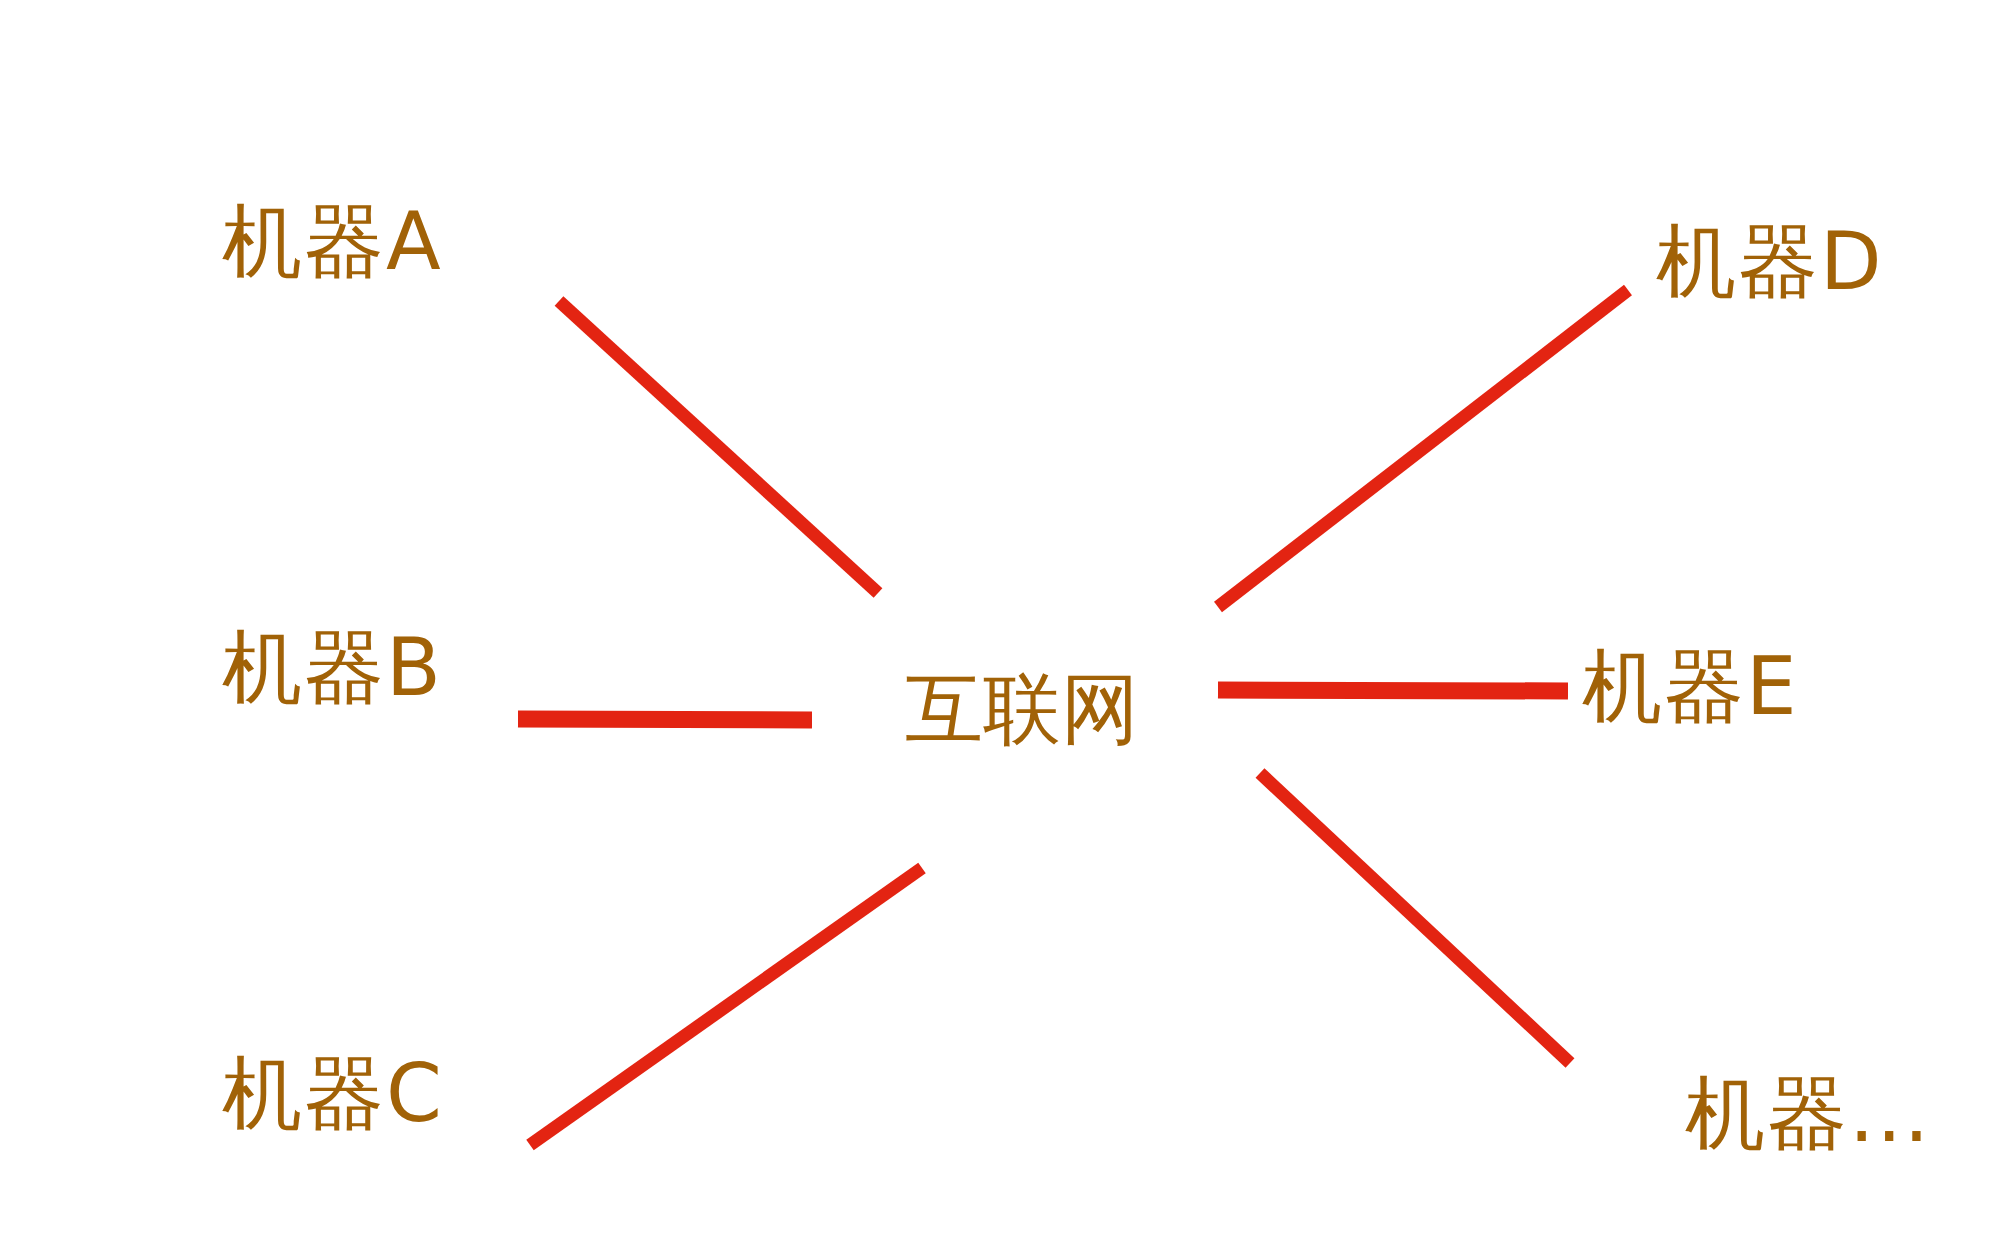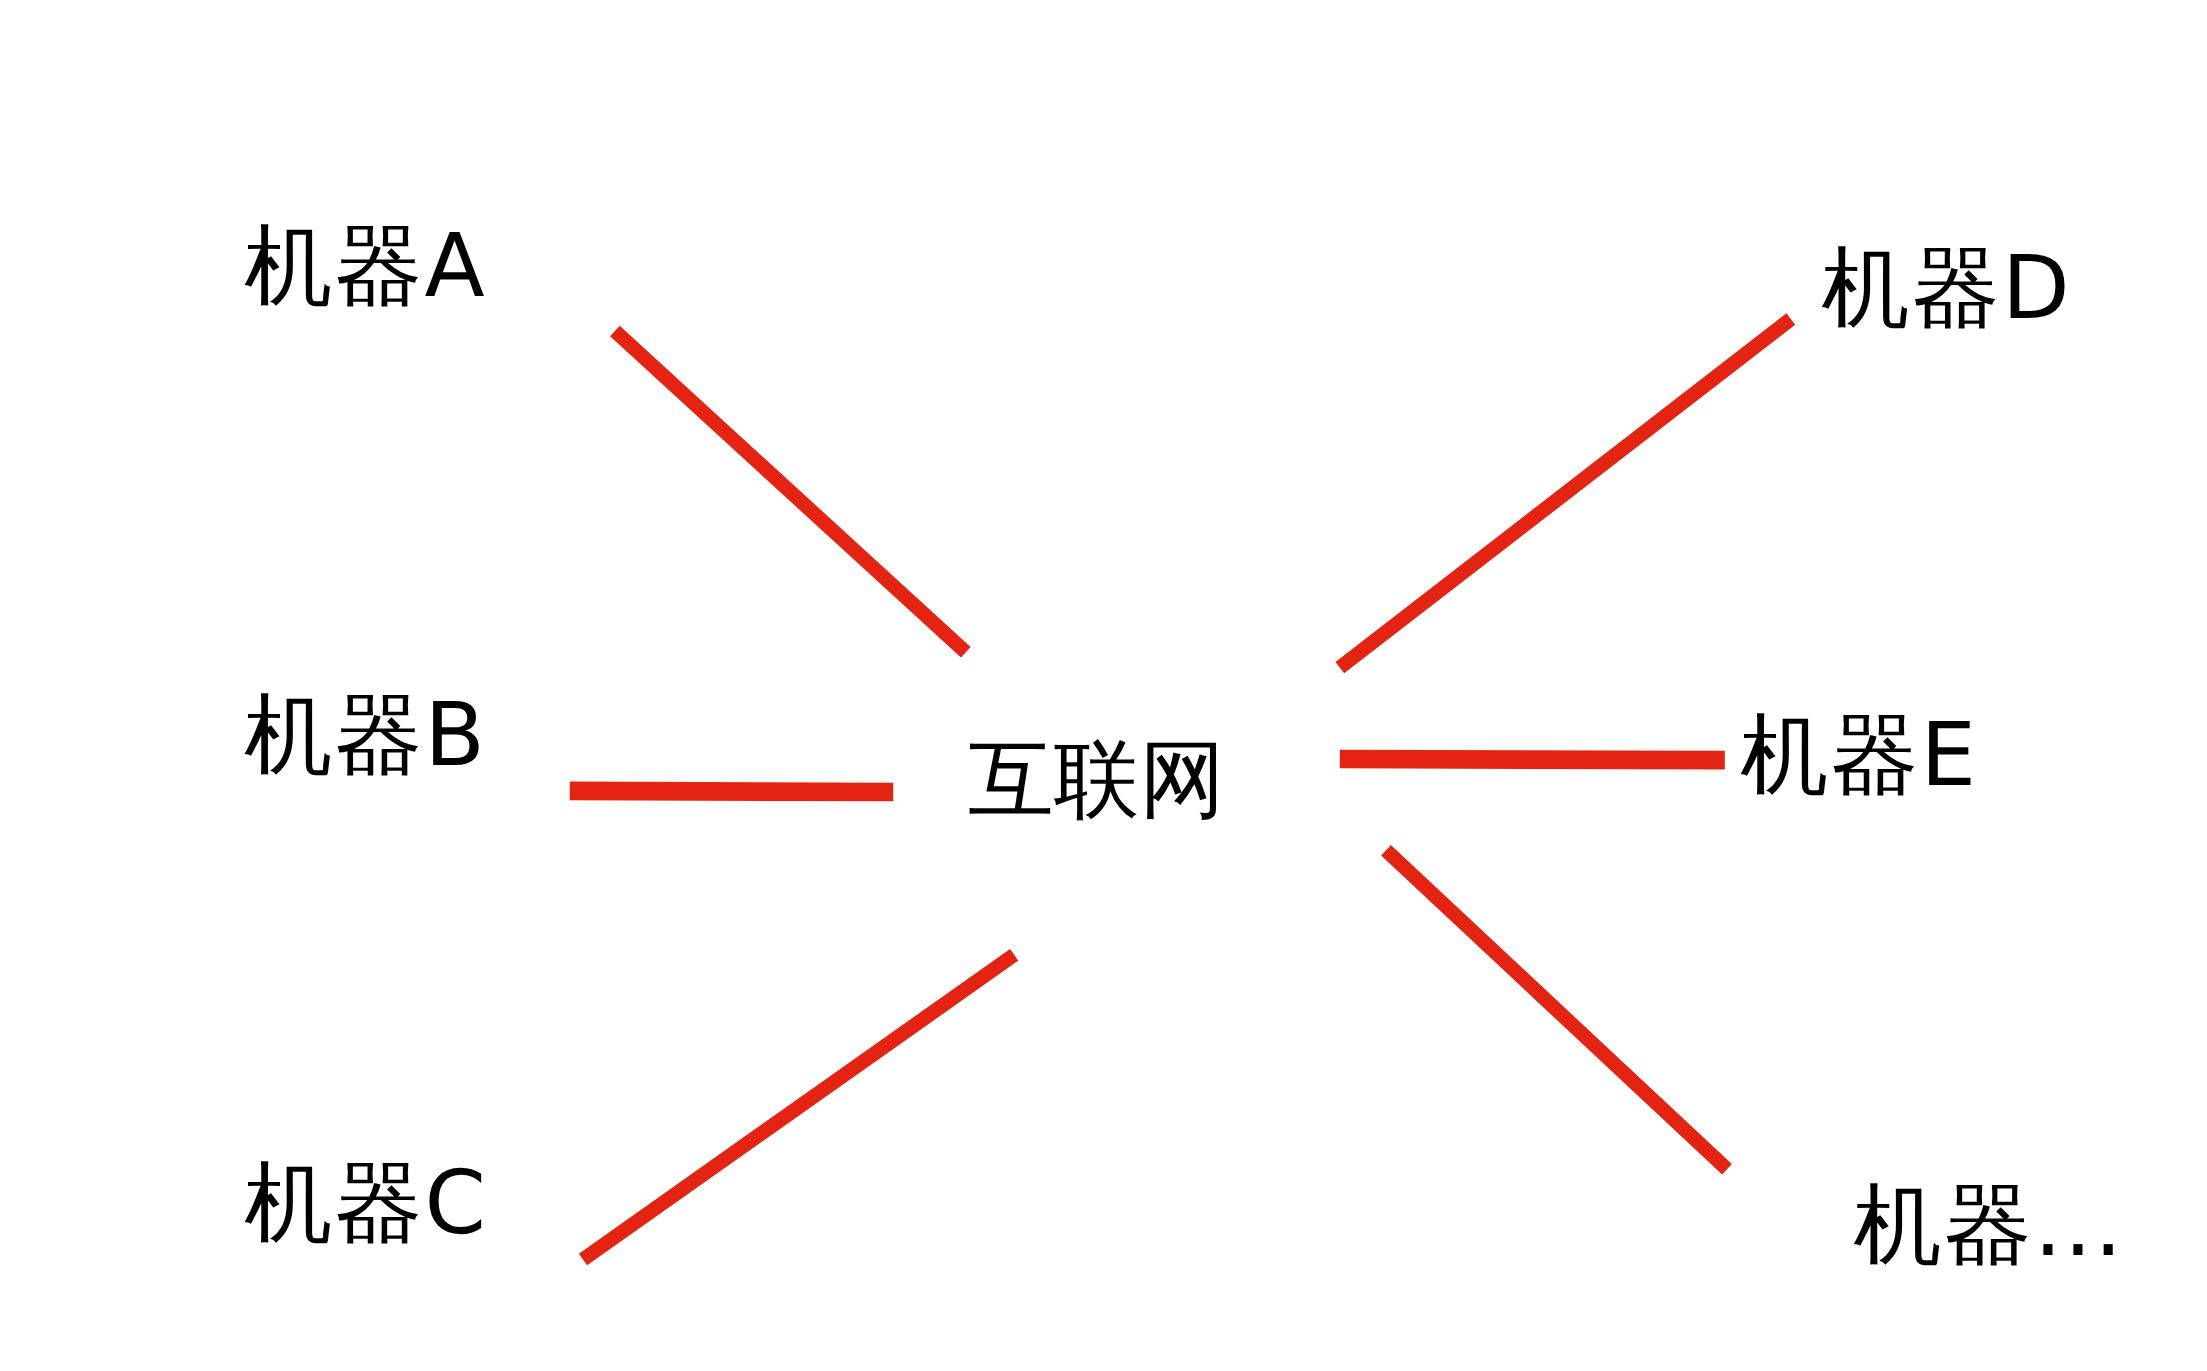--- a/index.html
+++ b/index.html
@@ -4,31 +4,31 @@
   <style>
     html, body { margin: 0; padding: 0; background: #ffffff; }
     body { width: 2006px; height: 1246px; position: relative; overflow: hidden; }
     .canvas { position: absolute; left: 0; top: 0; width: 2006px; height: 1246px; }
     svg.links { position: absolute; left: 0; top: 0; width: 2006px; height: 1246px; }
     .label {
       position: absolute;
       font-family: "DejaVu Sans", "Liberation Sans", sans-serif;
       font-size: 80px;
       line-height: 1;
-      color: #000000;
+      color: #a16207;
       white-space: nowrap;
       letter-spacing: 2px;
     }
     .machine-a { left: 222px; top: 202px; }
     .machine-b { left: 222px; top: 628px; }
     .machine-c { left: 222px; top: 1054px; }
     .machine-d { left: 1656px; top: 222px; }
     .machine-e { left: 1582px; top: 647px; }
     .machine-more { left: 1656px; top: 1074px; margin-left: 29px; }
-    .hub { left: 880px; top: 670px; font-size: 78px; letter-spacing: 0; }
+    .hub { left: 905px; top: 670px; font-size: 78px; letter-spacing: 0; }
   </style>
 </head>
 <body>
 
 <div class="canvas">
   <svg class="links" viewBox="0 0 2006 1246" xmlns="http://www.w3.org/2000/svg">
     <line x1="559" y1="301" x2="878" y2="593" stroke="#E32412" stroke-width="13"></line>
     <line x1="518" y1="719" x2="812" y2="720" stroke="#E32412" stroke-width="17"></line>
     <line x1="530" y1="1145" x2="922" y2="868" stroke="#E32412" stroke-width="13"></line>
     <line x1="1628" y1="290" x2="1218" y2="607" stroke="#E32412" stroke-width="13"></line>

